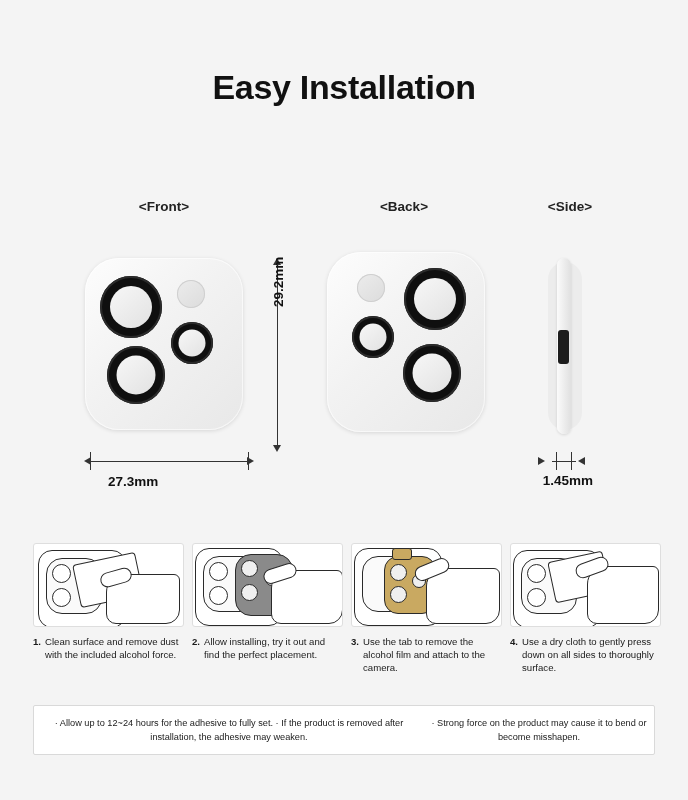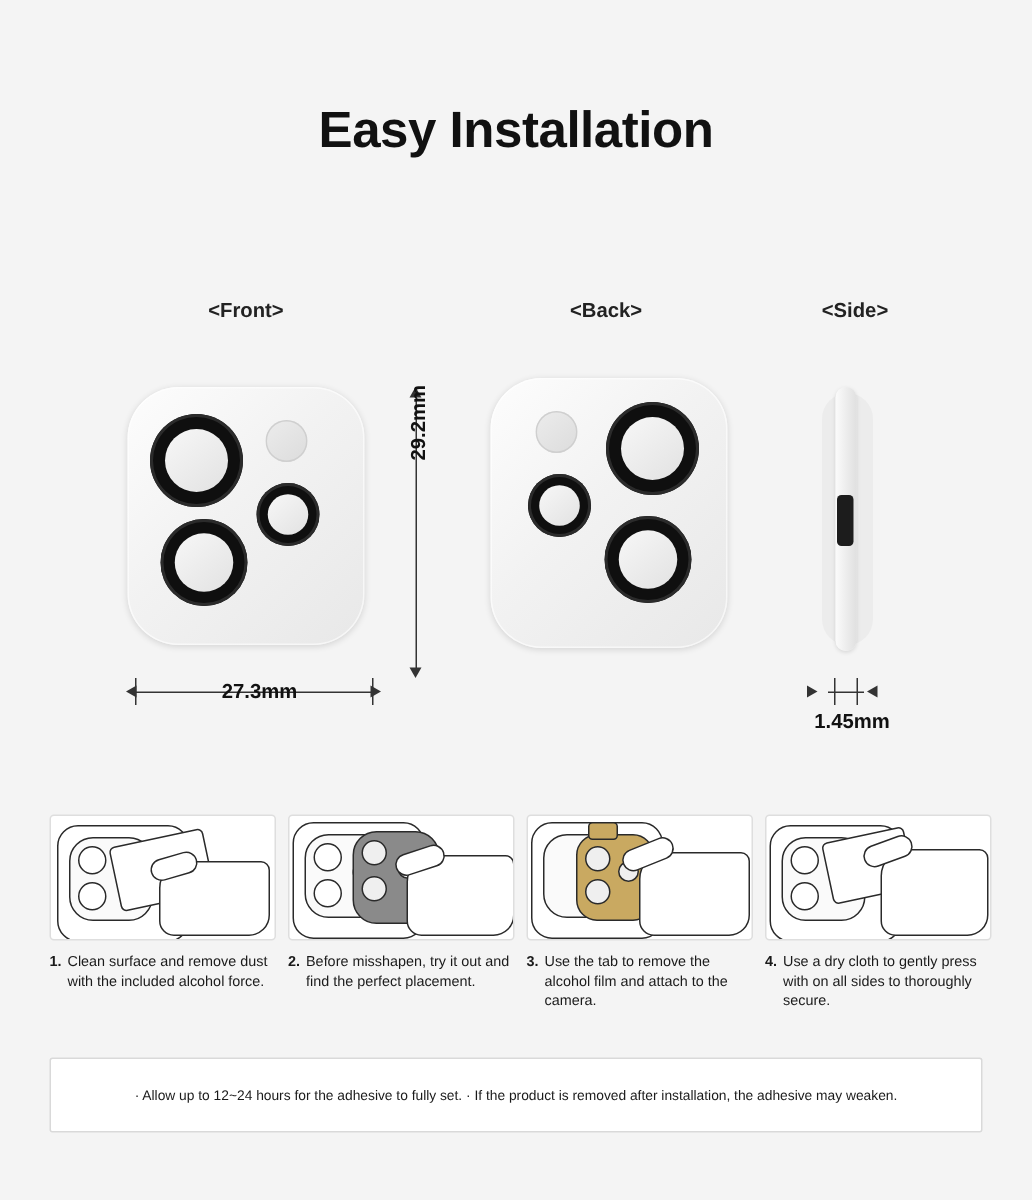--- a/index.html
+++ b/index.html
@@ -102,21 +102,21 @@
   .arrow-down{border-left:4px solid transparent;border-right:4px solid transparent;border-top:7px solid #333;}
   .arrow-left{border-top:4px solid transparent;border-bottom:4px solid transparent;border-right:7px solid #333;}
   .arrow-right{border-top:4px solid transparent;border-bottom:4px solid transparent;border-left:7px solid #333;}
 
   .dim-text{position:absolute;font-size:13.5px;font-weight:bold;color:#111;}
   .dim-vert{
     left:271px;top:307px;
     transform:rotate(-90deg);transform-origin:left top;
     white-space:nowrap;
   }
-  .dim-h-text{left:108px;top:453px;width:130px;text-align:center;}
+  .dim-h-text{left:108px;top:474px;width:130px;text-align:left;}
   .dim-side-text{left:508px;top:473px;width:120px;text-align:center;}
 
   
   .steps{
     position:absolute;left:33px;top:543px;width:622px;height:150px;
     display:flex;gap:10px;
   }
   .step{width:149px;position:relative;}
   .step-img{
     width:149px;height:82px;
@@ -266,21 +266,21 @@
         <div class="ph-lens" style="left:42px;top:30px;width:13px;height:13px;"></div>
         <div class="prot-dark" style="left:42px;top:10px;"></div>
         <div class="hole" style="left:48px;top:16px;width:15px;height:15px;"></div>
         <div class="hole" style="left:48px;top:40px;width:15px;height:15px;"></div>
         <div class="hole" style="left:72px;top:28px;width:12px;height:12px;"></div>
         <div class="hand" style="left:78px;top:26px;width:70px;height:52px;"></div>
         <div class="finger" style="left:70px;top:22px;width:32px;height:13px;transform:rotate(-18deg);"></div>
       </div>
       <div class="step-text">
         <span class="step-num">2.</span>
-        <span>Before misshapen, try it out and find the perfect placement.</span>
+        <span>Allow installing, try it out and find the perfect placement.</span>
       </div>
     </div>
 
     <div class="step">
       <div class="step-img">
         <div class="ph-body" style="left:2px;top:4px;"></div>
         <div class="ph-cam" style="left:10px;top:12px;"></div>
         <div class="prot-gold" style="left:32px;top:12px;"></div>
         <div class="tab" style="left:40px;top:4px;"></div>
         <div class="hole" style="left:38px;top:20px;width:15px;height:15px;"></div>
@@ -301,22 +301,23 @@
         <div class="ph-cam" style="left:10px;top:14px;"></div>
         <div class="ph-lens" style="left:16px;top:20px;width:17px;height:17px;"></div>
         <div class="ph-lens" style="left:16px;top:44px;width:17px;height:17px;"></div>
         <div class="ph-lens" style="left:42px;top:32px;width:13px;height:13px;"></div>
         <div class="wipe" style="left:40px;top:12px;width:54px;height:40px;"></div>
         <div class="hand" style="left:76px;top:22px;width:70px;height:56px;"></div>
         <div class="finger" style="left:64px;top:16px;width:32px;height:13px;transform:rotate(-20deg);"></div>
       </div>
       <div class="step-text">
         <span class="step-num">4.</span>
-        <span>Use a dry cloth to gently press with on all sides to thoroughly secure.</span>
+        <span>Use a dry cloth to gently press down on all sides to thoroughly surface.</span>
       </div>
     </div>
   </div>
 
   <div class="note">
     <div class="note-line">· Allow up to 12~24 hours for the adhesive to fully set.   · If the product is removed after installation, the adhesive may weaken.</div>
+    <div class="note-line">· Strong force on the product may cause it to bend or become misshapen.</div>
   </div>
 
 </div>
 
 </body></html>

